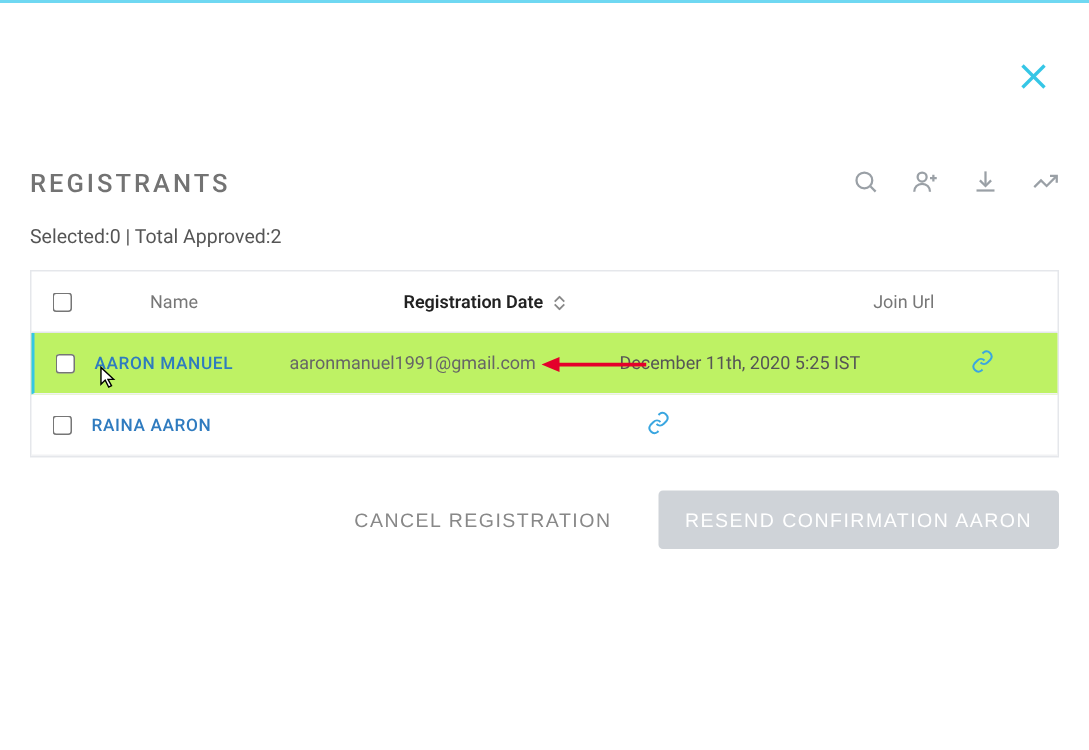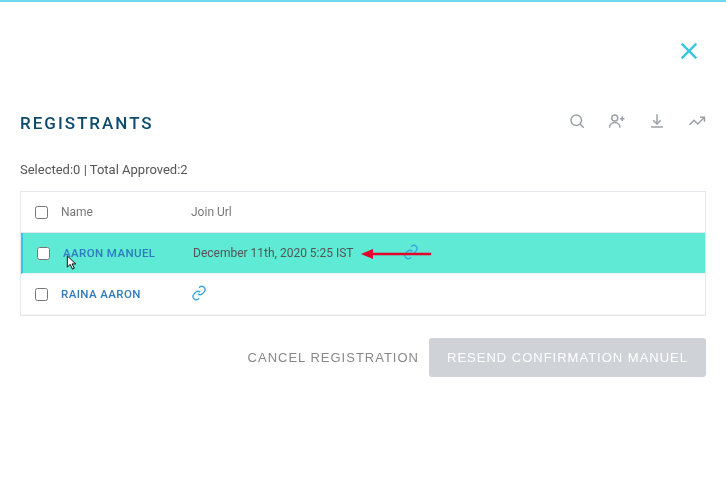--- a/index.html
+++ b/index.html
@@ -30,81 +30,82 @@
     padding: 112px 20px 0 20px;
   }
   .header-row {
     display: flex;
     align-items: center;
     justify-content: space-between;
   }
   .page-title {
     font-size: 17px;
     letter-spacing: 2px;
-    color: #0c4a6e;
+    color: #737373;
     font-weight: 500;
   }
   .action-icons {
     display: flex;
     align-items: center;
     gap: 22px;
     color: #9aa0a6;
   }
   .action-icons .ic { cursor: pointer; display: flex; align-items: center; }
   .action-icons svg { width: 18px; height: 18px; stroke: currentColor; fill: none; stroke-width: 2; }
   .status-line {
-    margin-top: 28px;
+    margin-top: 17px;
     font-size: 13px;
     color: #555;
   }
   .table {
     margin-top: 14px;
     border: 1px solid #e5e7eb;
     border-top: 1px solid #e5e7eb;
     width: 100%;
     box-sizing: border-box;
   }
   .thead, .trow {
     display: flex;
     align-items: center;
     min-height: 40px;
     font-size: 12px;
   }
   .thead {
     color: #777;
     border-bottom: 1px solid #e5e7eb;
+    gap: 39px;
   }
   .trow {
     border-bottom: 1px solid #f1f2f4;
     position: relative;
   }
   .trow.highlight {
-    background: #5eead4;
+    background: #bef264;
     border-left: 2px solid #35c6e6;
   }
   .col-check { width: 40px; text-align: center; }
   .col-name  { width: 130px; }
   .col-email { width: 220px; color: #666; }
   .col-date  { width: 210px; color: #555; }
-  .col-url   { flex: 1; text-align: left; padding-right: 18px; }
+  .col-url   { flex: 1; text-align: center; padding-right: 18px; }
   .thead .col-date { color: #222; font-weight: 600; }
   .sort-icon { display: inline-flex; flex-direction: column; margin-left: 4px; vertical-align: middle; color:#888; }
   .sort-icon svg { width: 8px; height: 5px; }
   .name-link { color: #2f7bbf; font-weight: 500; font-size: 11.5px; letter-spacing: 0.4px; }
   .link-ic { color: #3aa6e0; display: inline-flex; }
   .link-ic svg { width: 16px; height: 16px; }
   input[type=checkbox] {
     width: 13px; height: 13px;
     accent-color: #888;
     cursor: pointer;
   }
   .btn-row {
     display: flex;
     justify-content: flex-end;
-    gap: 4px;
+    gap: 25px;
     margin-top: 22px;
     align-items: center;
   }
   .btn-cancel {
     background: none;
     border: none;
     color: #888;
     font-size: 13px;
     letter-spacing: 1px;
     font-weight: 500;
@@ -194,26 +195,38 @@
   </div>
 
   <div class="status-line">
     <span>Selected:</span><span>0</span><span> | </span><span>Total Approved:</span><span>2</span>
   </div>
 
   <div class="table">
     <div class="thead">
       <div class="col-check"><input type="checkbox" style=""></div>
       <div class="col-name">Name</div>
+      <div class="col-date">
+        <span>Registration Date</span>
+        <span class="sort-icon">
+          <svg viewBox="0 0 10 6">
+              <polyline points="1 5 5 1 9 5" fill="none" stroke="currentColor" stroke-width="1.5"></polyline>
+            </svg>
+          <svg viewBox="0 0 10 6">
+              <polyline points="1 1 5 5 9 1" fill="none" stroke="currentColor" stroke-width="1.5"></polyline>
+            </svg>
+        </span>
+      </div>
       <div class="col-url">Join Url</div>
     </div>
 
     <div class="trow highlight">
       <div class="col-check"><input type="checkbox" style=""></div>
       <div class="col-name"><span class="name-link">AARON MANUEL</span></div>
+      <div class="col-email">aaronmanuel1991@gmail.com</div>
       <div class="col-date">December 11th, 2020 5:25 IST</div>
       <div class="col-url">
         <span class="link-ic">
           <span>
             <svg viewBox="0 0 24 24" fill="none" stroke="currentColor" stroke-width="2">
                 <path d="M10 13a5 5 0 0 0 7 0l3-3a5 5 0 0 0-7-7l-1 1"></path>
                 <path d="M14 11a5 5 0 0 0-7 0l-3 3a5 5 0 0 0 7 7l1-1"></path>
               </svg>
           </span>
         </span>
@@ -242,16 +255,16 @@
                 <path d="M14 11a5 5 0 0 0-7 0l-3 3a5 5 0 0 0 7 7l1-1"></path>
               </svg>
           </span>
         </span>
       </div>
     </div>
   </div>
 
   <div class="btn-row">
     <button class="btn-cancel">CANCEL REGISTRATION</button>
-    <button class="btn-resend" disabled="">RESEND CONFIRMATION MANUEL</button>
+    <button class="btn-resend" disabled="">RESEND CONFIRMATION AARON</button>
   </div>
 
 </div>
 
 </body></html>

